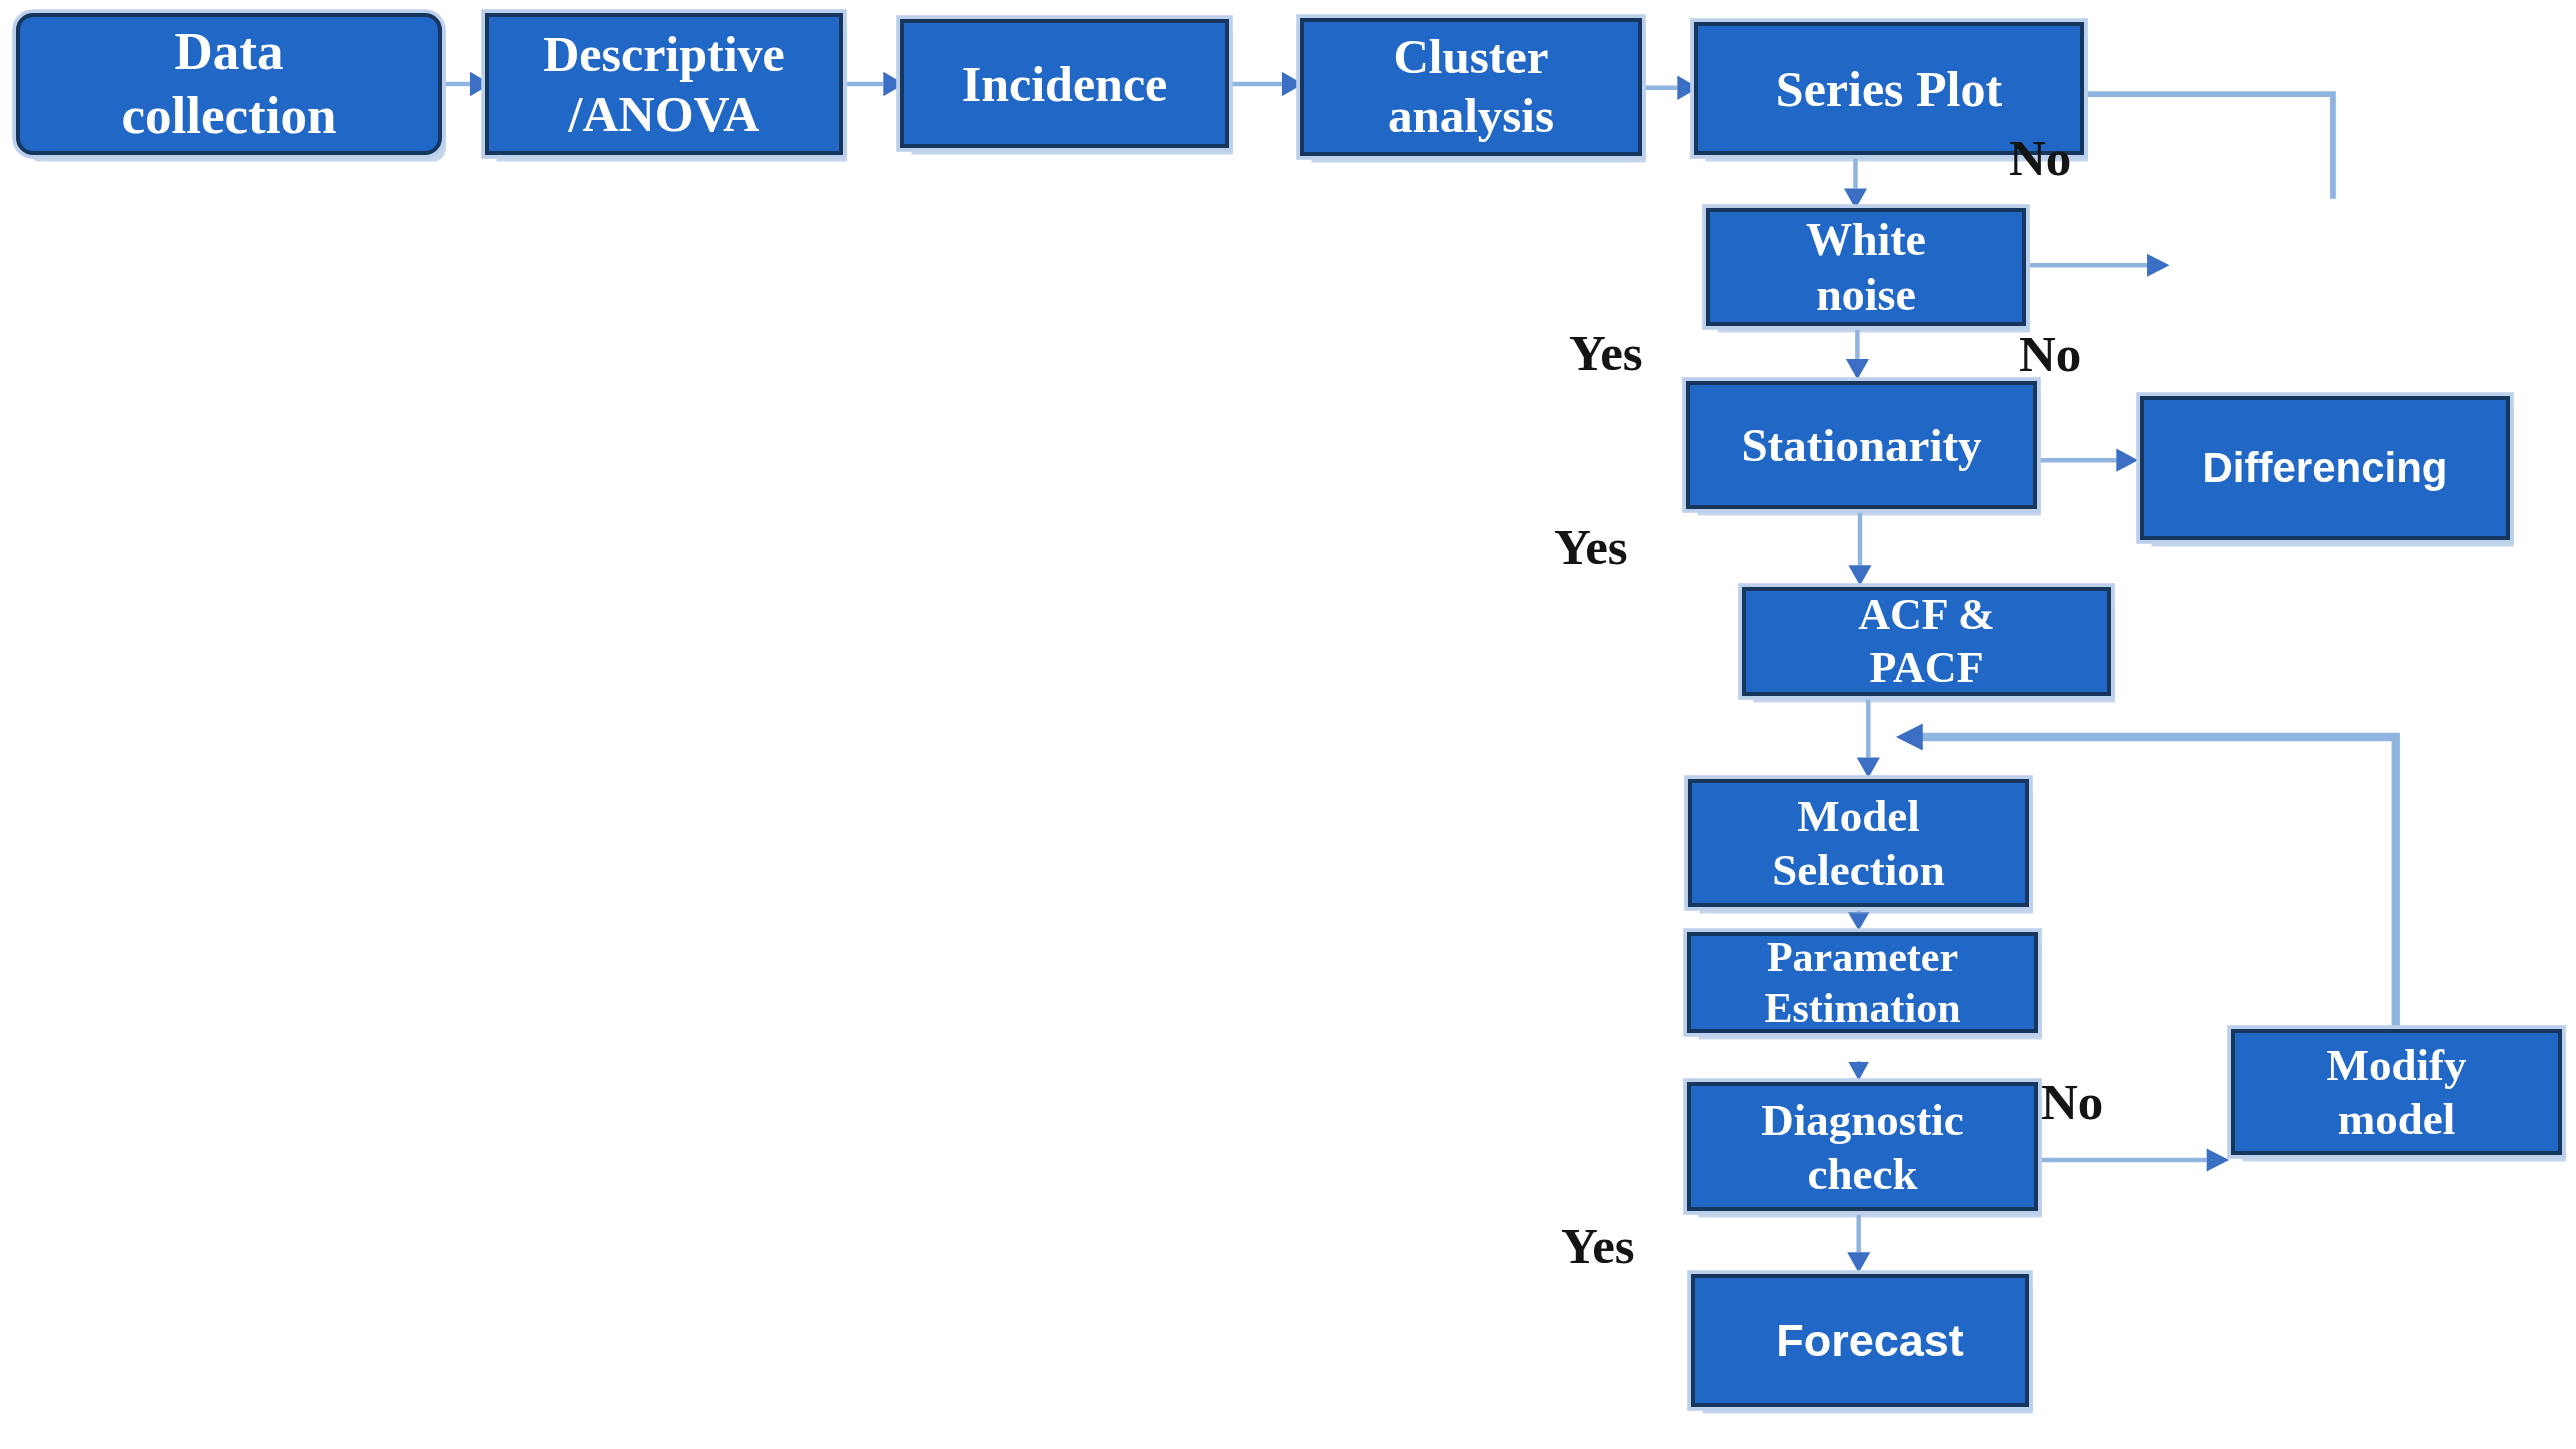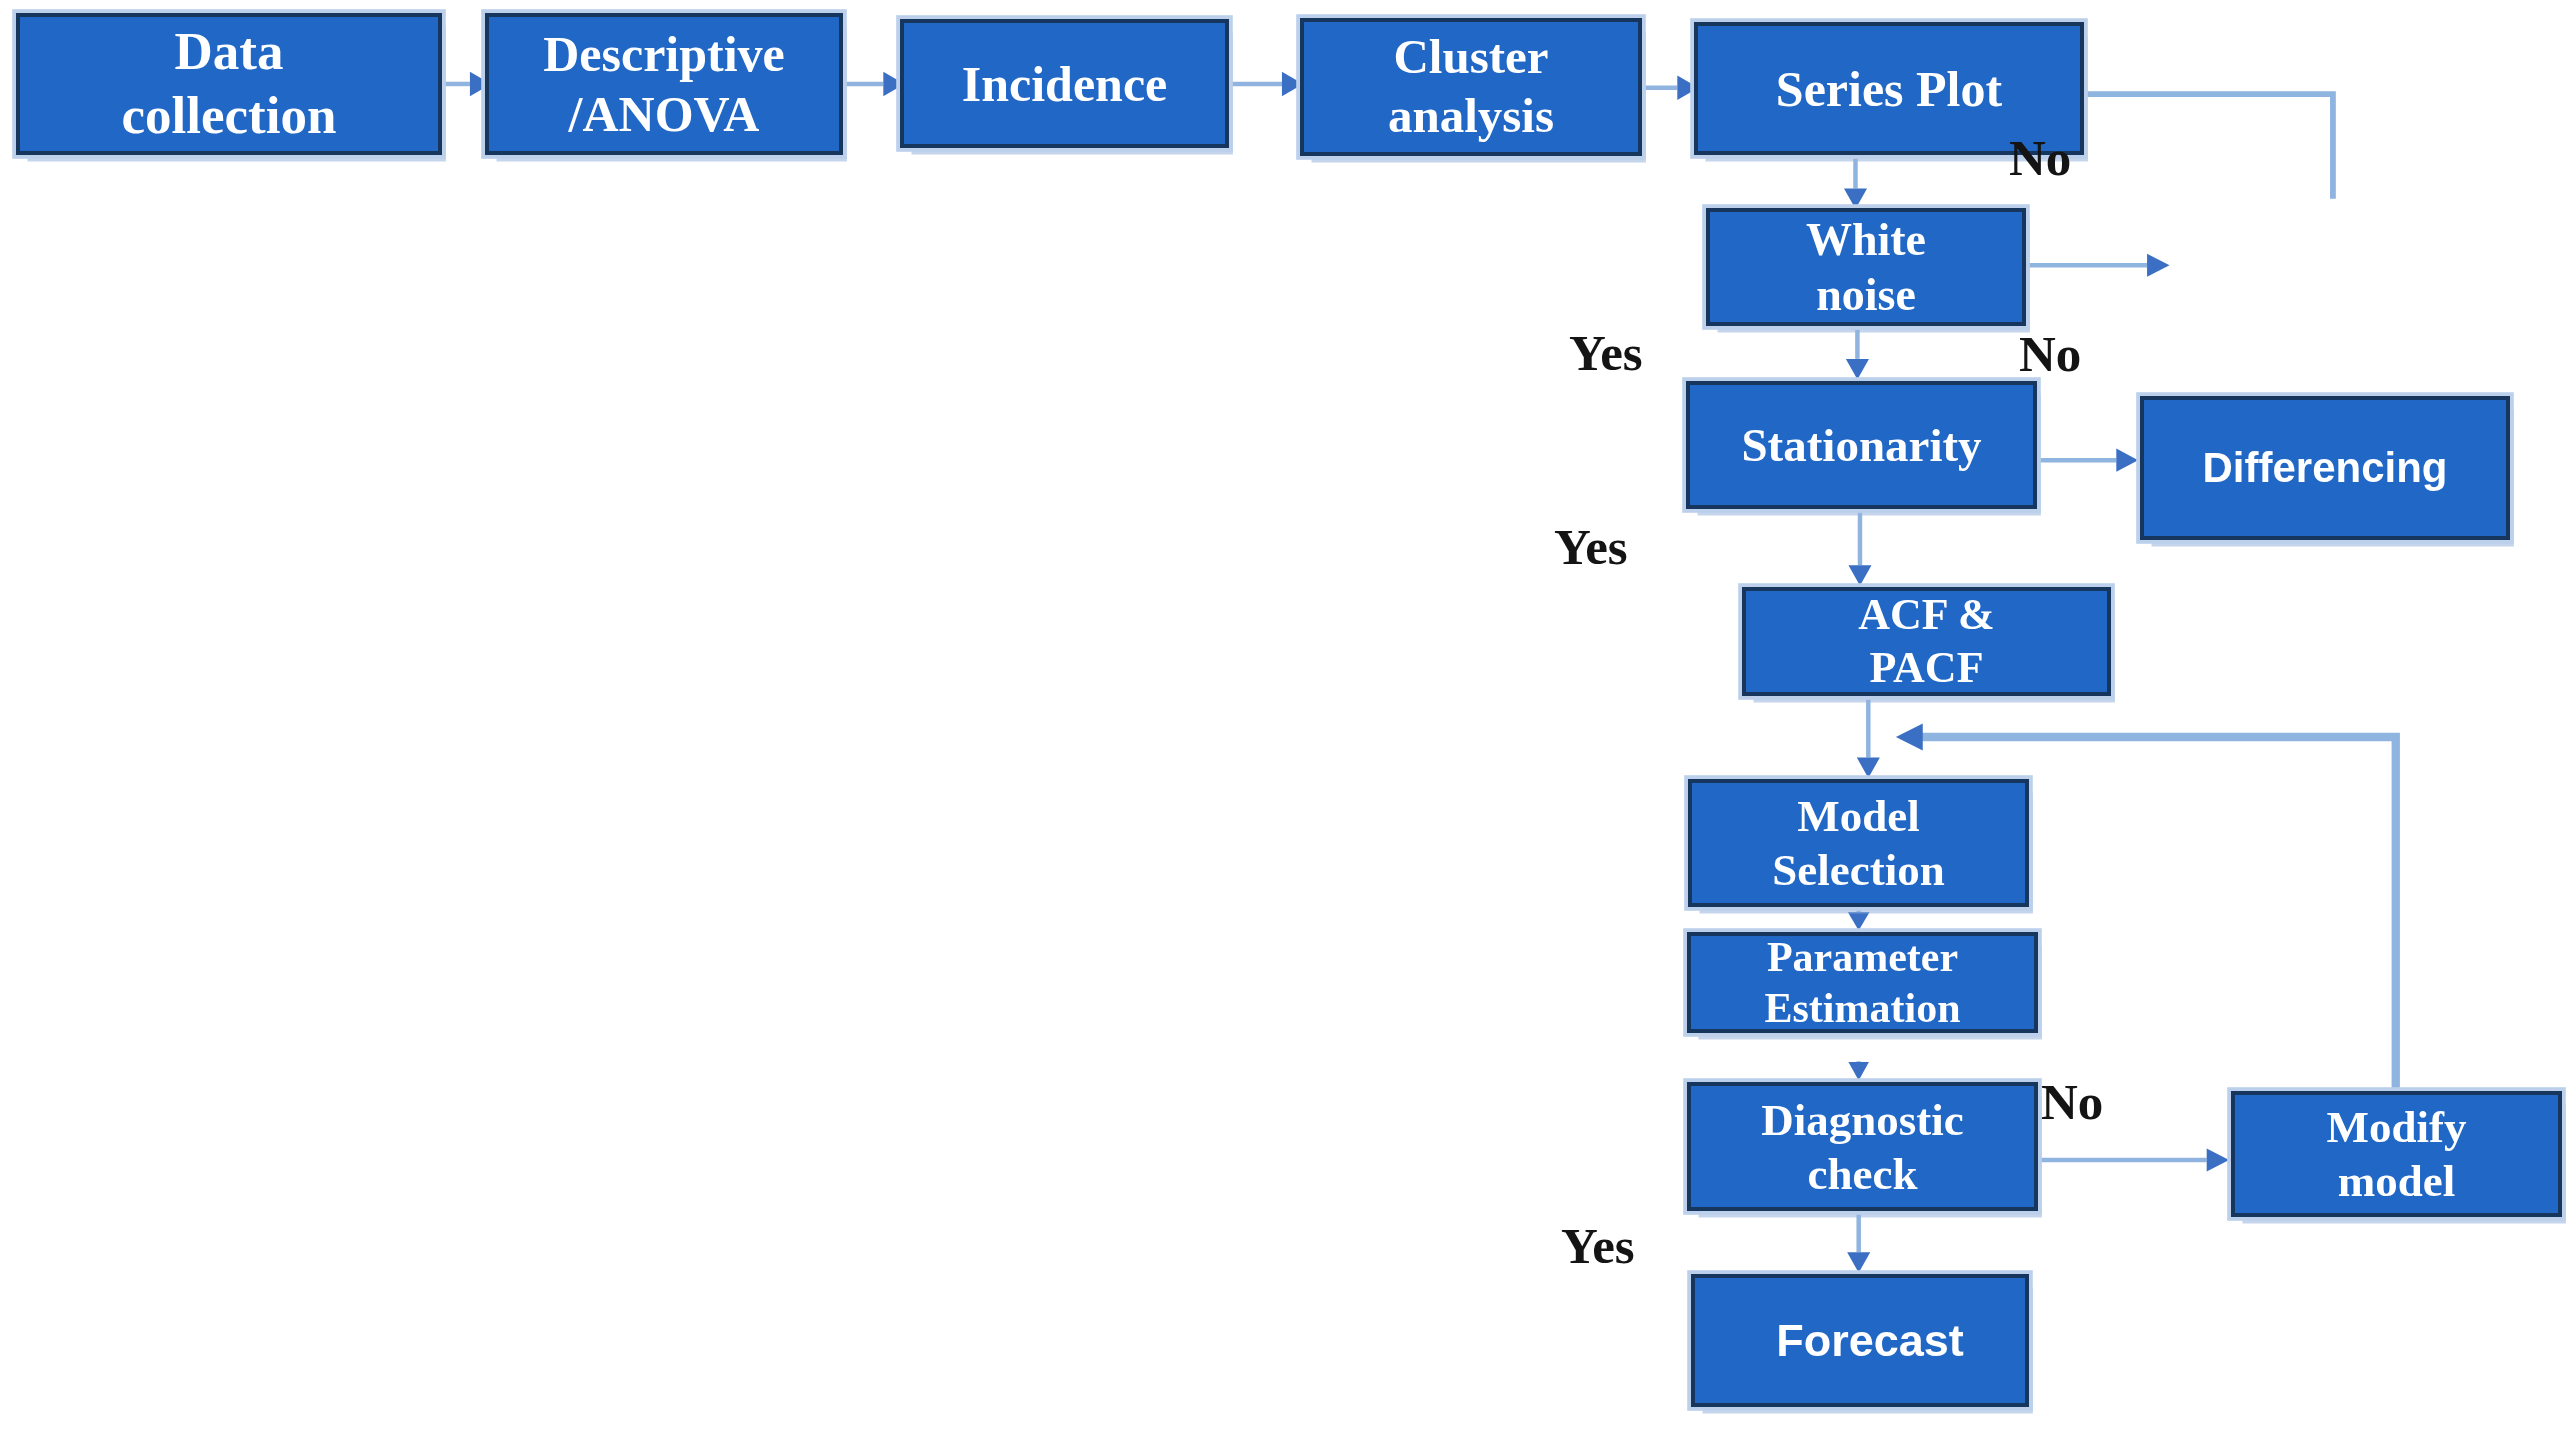--- a/index.html
+++ b/index.html
@@ -38,34 +38,34 @@
     align-items: center;
     justify-content: center;
     text-align: center;
     white-space: pre-line;
     line-height: 1.2;
   }
   .node.serif { font-family: "Liberation Serif", serif; }
   .node.sans  { font-family: "Liberation Sans", sans-serif; }
 
   
-  .n-data-collection       { left: 16px;   top: 13px;   width: 426px; height: 142px; font-size: 53px; }
+  .n-data-collection       { left: 16px;   top: 13px;   width: 426px; height: 142px; font-size: 53px; border-radius: 17px; }
   .n-descriptive-anova     { left: 485px;  top: 13px;   width: 358px; height: 142px; font-size: 50px; }
   .n-incidence             { left: 900px; top: 19px;   width: 329px; height: 129px; font-size: 50px; }
   .n-cluster-analysis      { left: 1300px; top: 18px;   width: 342px; height: 138px; font-size: 49px; }
   .n-series-plot           { left: 1694px; top: 22px;   width: 390px; height: 133px; font-size: 50px; }
   .n-white-noise           { left: 1706px; top: 208px;  width: 320px; height: 118px; font-size: 46px; }
   .n-transform             { left: 2171px; top: 199px;  width: 332px; height: 109px; font-size: 41px; }
   .n-stationarity          { left: 1686px; top: 381px;  width: 351px; height: 128px; font-size: 47px; }
   .n-differencing          { left: 2140px; top: 396px;  width: 370px; height: 144px; font-size: 42px; }
   .n-acf-pacf              { left: 1742px; top: 587px;  width: 369px; height: 109px; font-size: 44px; }
   .n-model-selection       { left: 1688px; top: 779px; width: 341px; height: 128px; font-size: 45px; }
   .n-parameter-estimation  { left: 1687px; top: 932px; width: 351px; height: 101px; font-size: 42px; }
   .n-diagnostic-check      { left: 1687px; top: 1082px; width: 351px; height: 129px; font-size: 45px; }
-  .n-modify-model          { left: 2231px; top: 1091px; width: 331px; height: 126px; font-size: 45px; }
+  .n-modify-model          { left: 2231px; top: 1029px; width: 331px; height: 126px; font-size: 45px; }
   .n-forecast              { left: 1691px; top: 1274px; width: 338px; height: 133px; font-size: 45px; padding-left: 20px; }
 
   .edge-label {
     position: absolute;
     color: var(--label-text, #141414);
     font-family: "Liberation Serif", serif;
     font-weight: bold;
     font-size: 51px;
     line-height: 1;
   }

